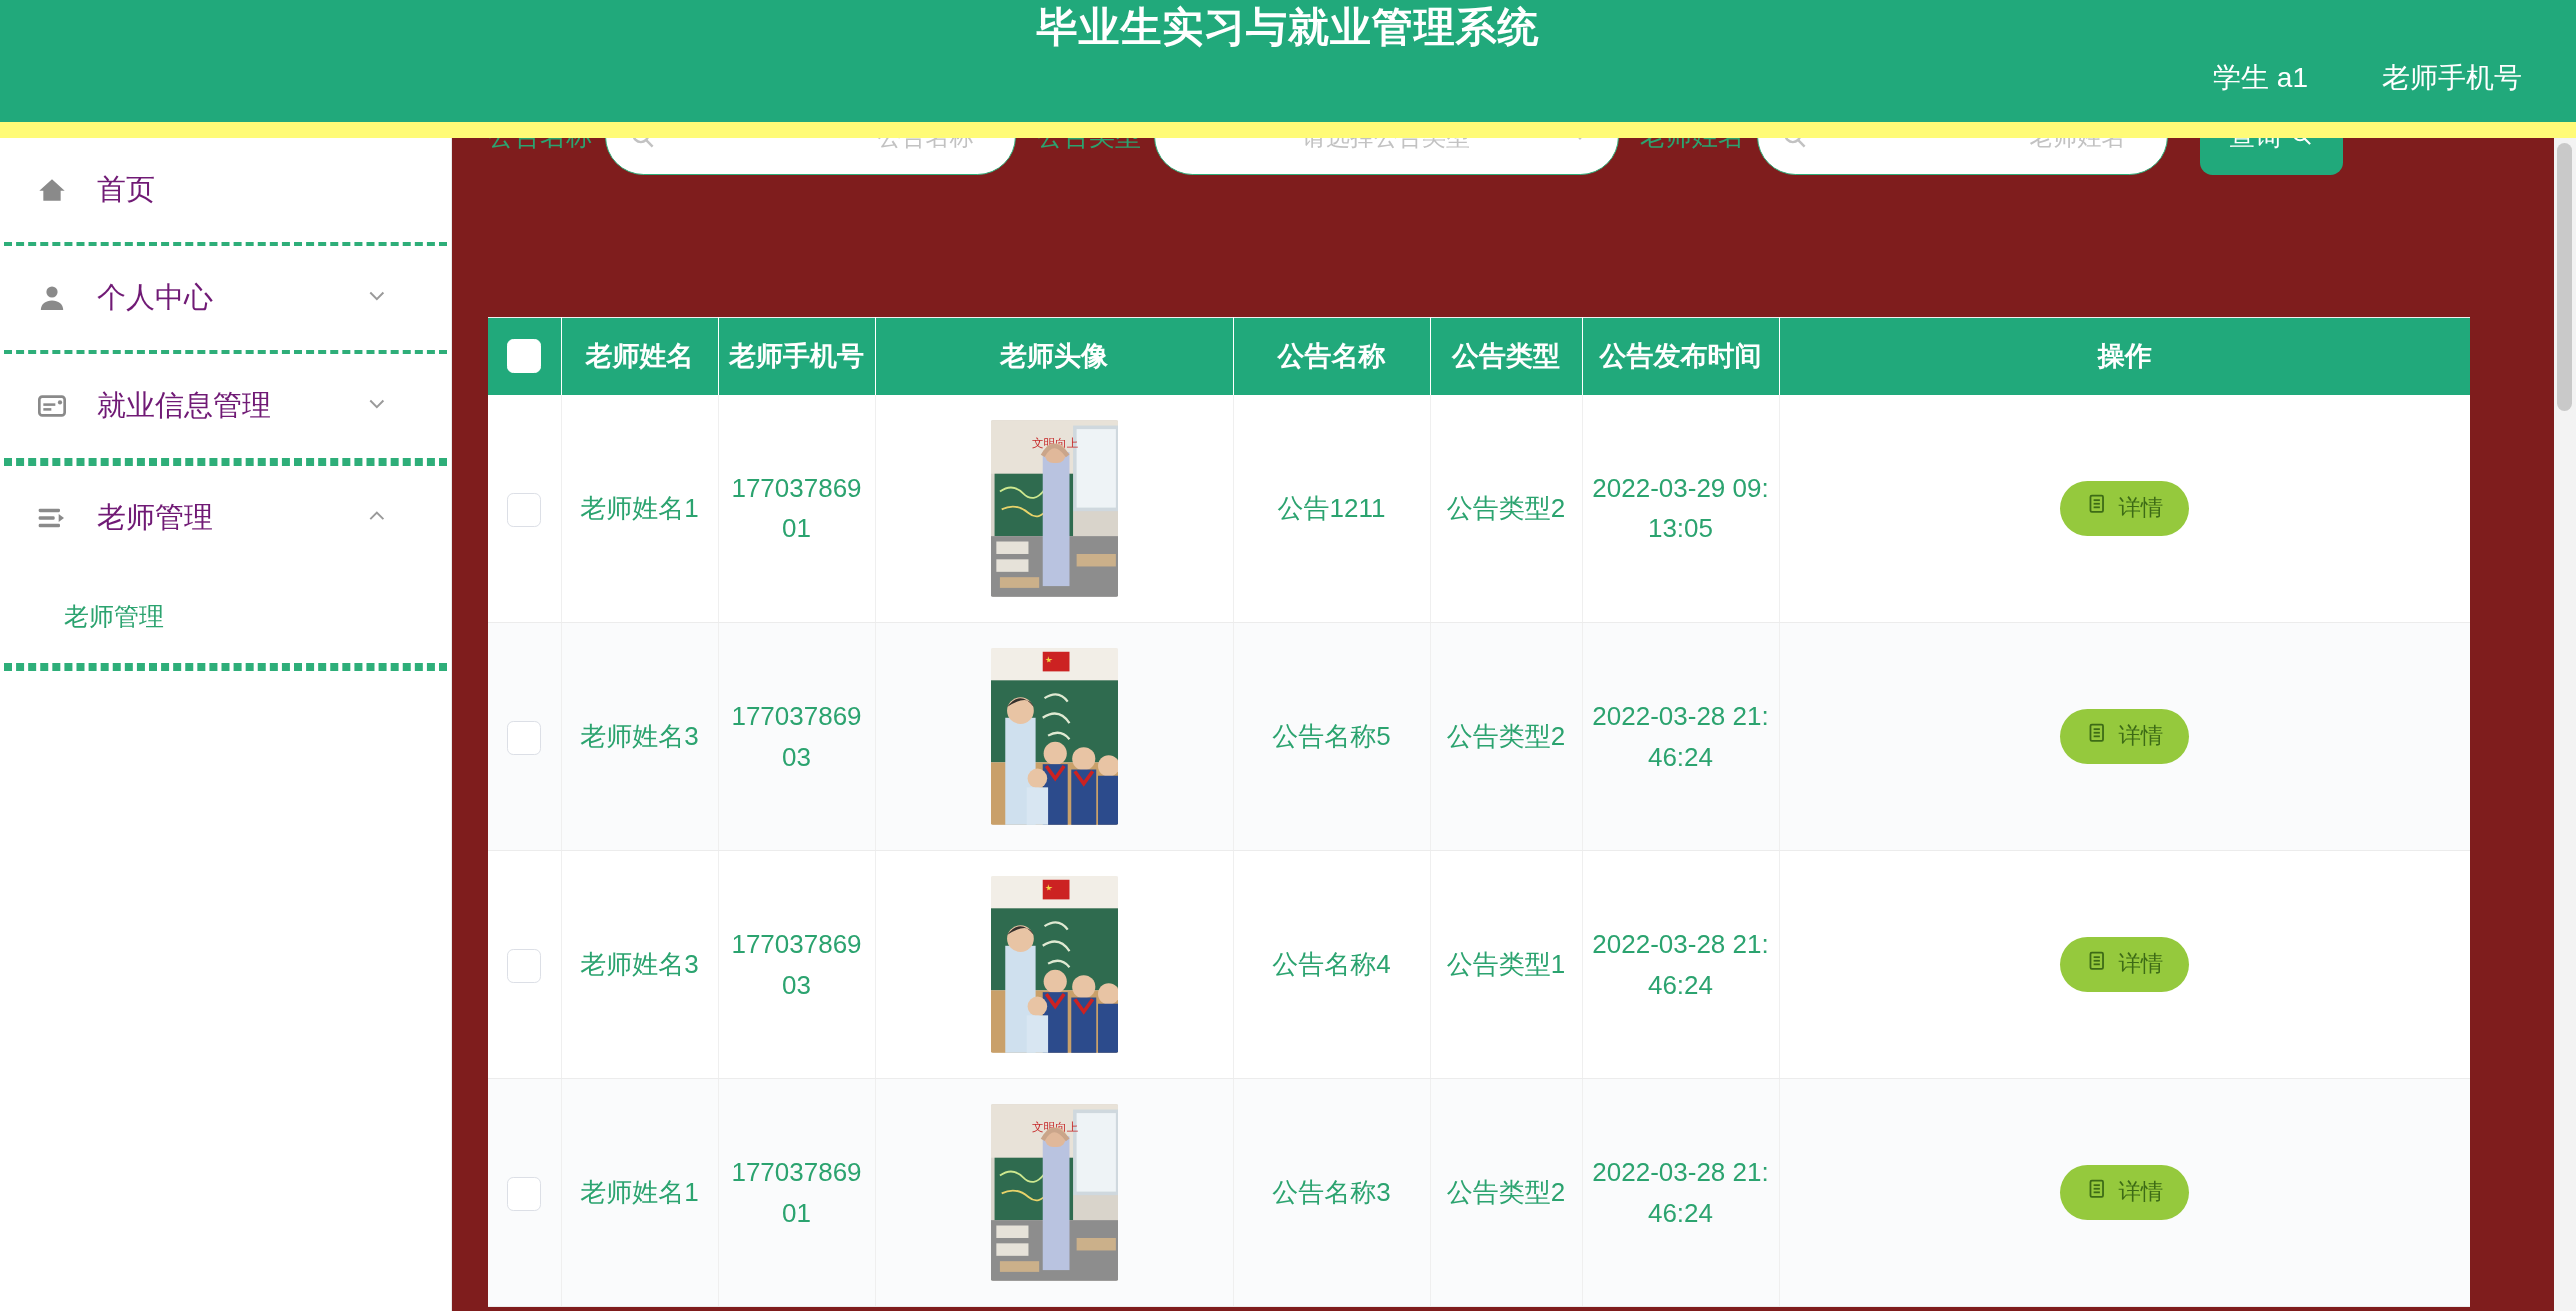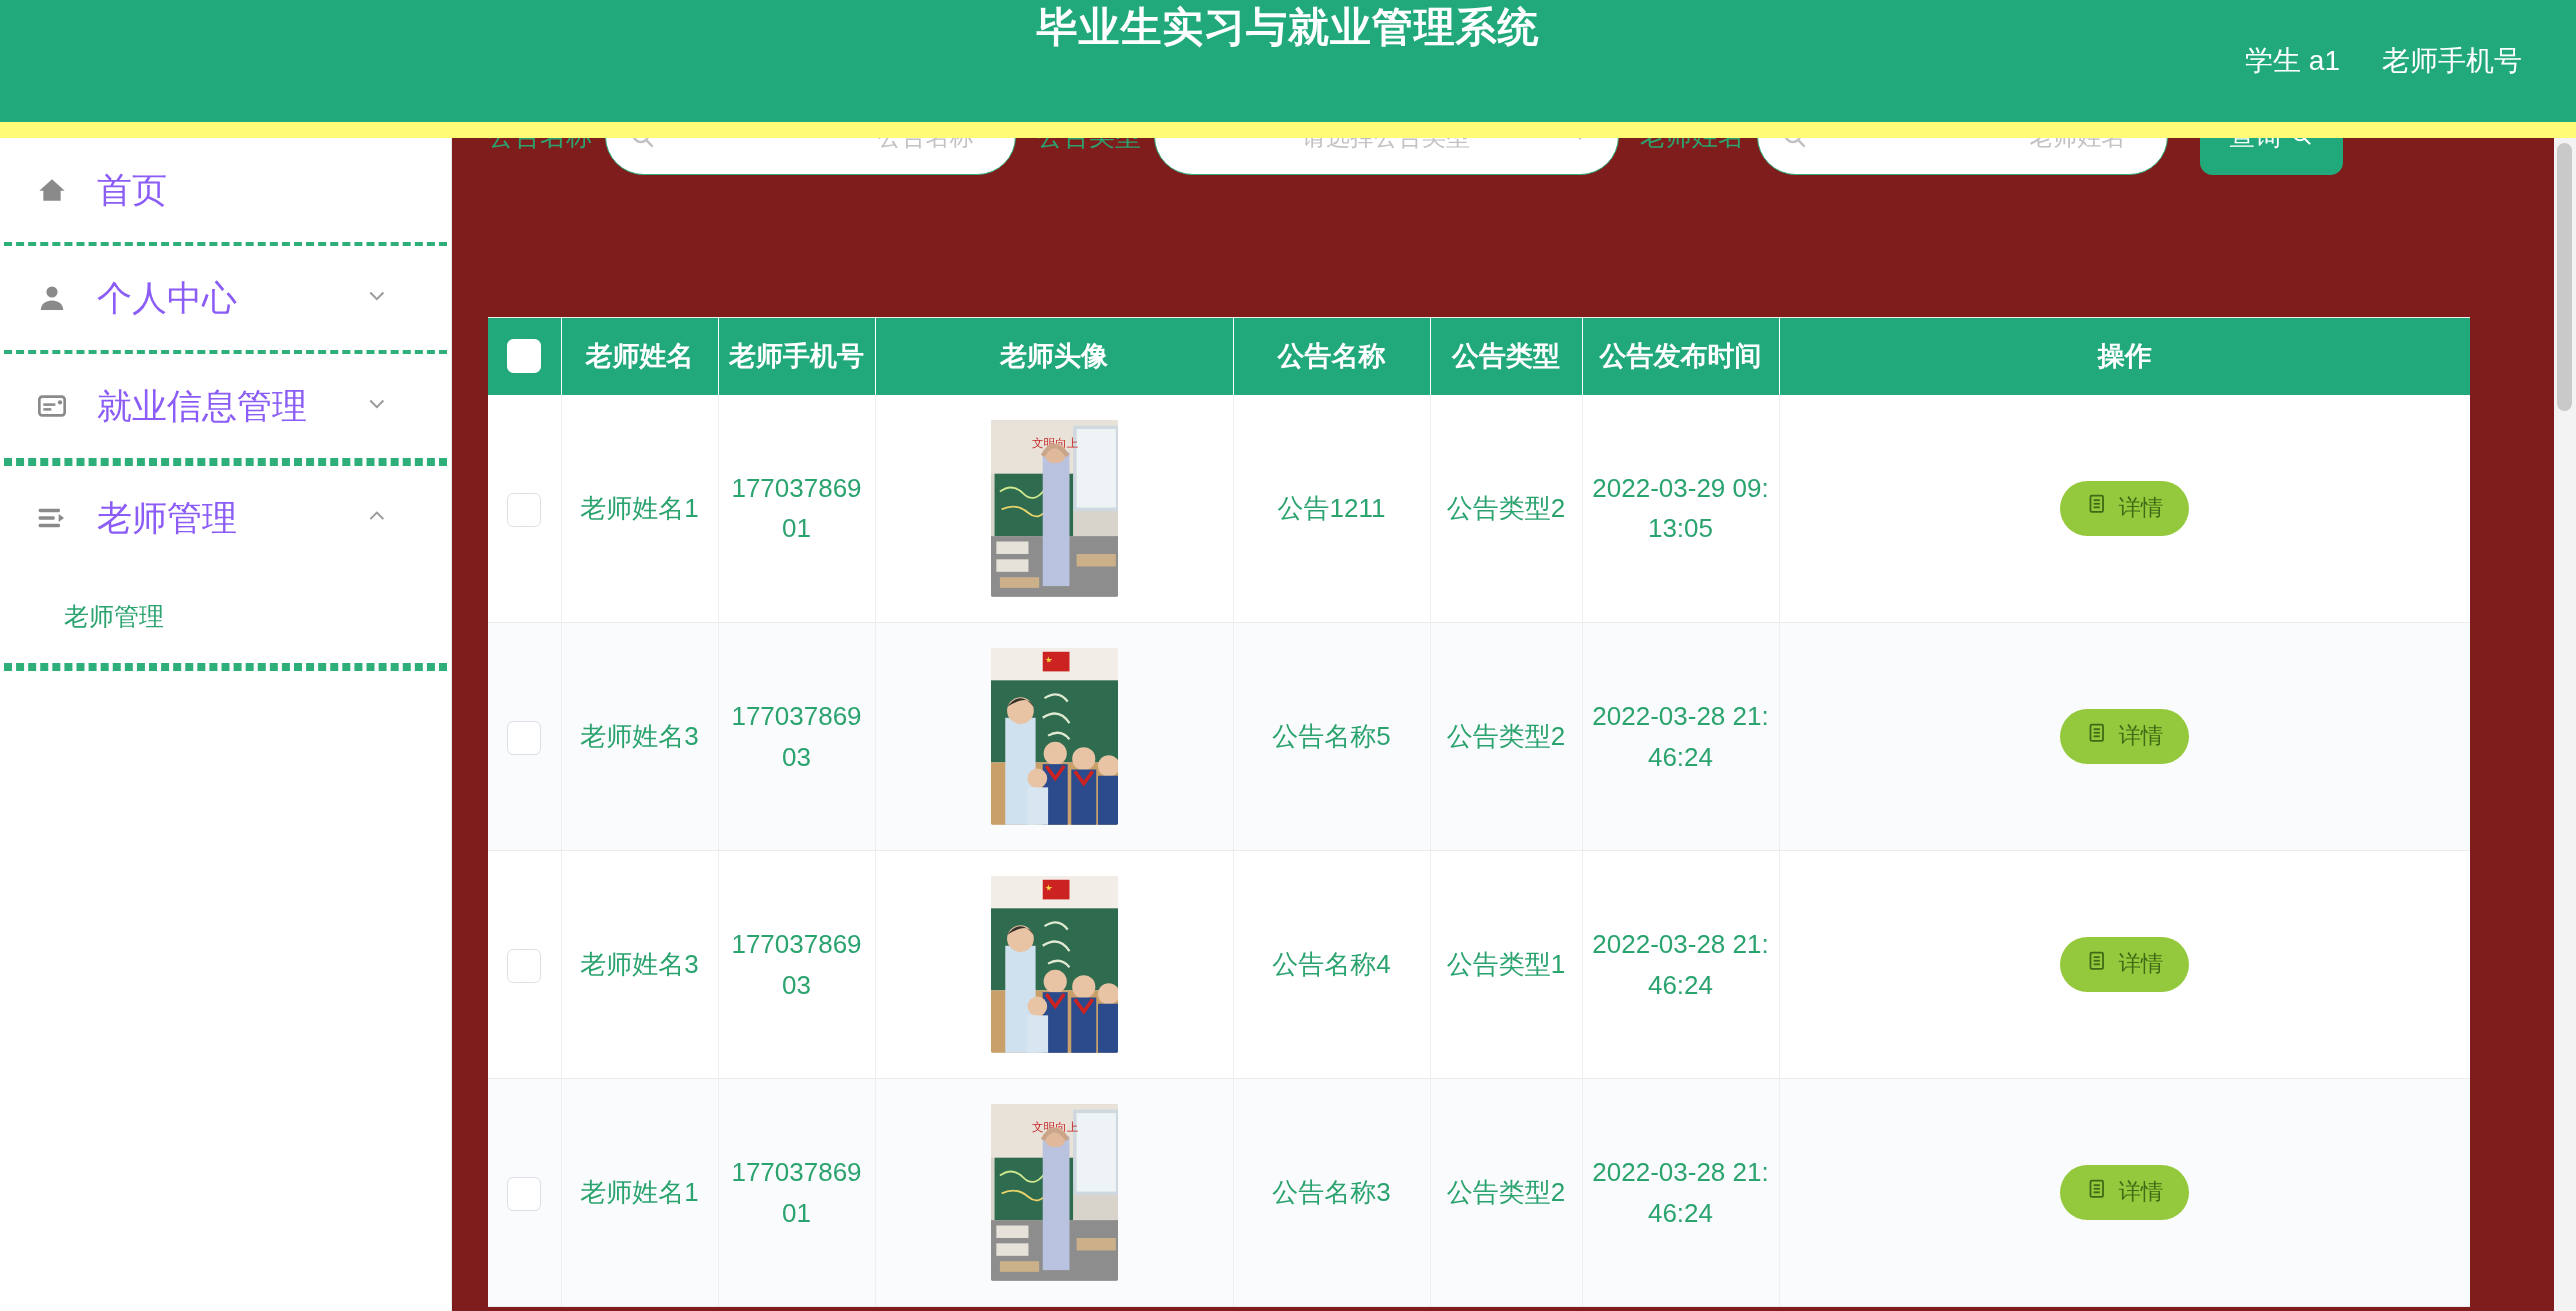--- a/index.html
+++ b/index.html
@@ -15,22 +15,22 @@
     position: absolute; top: 0; left: 0;
     width: 2576px; height: 122px;
     background: #21A97B;
     display: flex; justify-content: center;
   }
   .topbar-title {
     font-size: 41px; font-weight: bold; color: #ffffff;
     letter-spacing: 0.9px;
   }
   .topbar-right {
-    position: absolute; right: 54px; top: 0; height: 122px;
-    display: flex; align-items: center; gap: 42px;
+    position: absolute; right: 54px; top: 17px; height: 122px;
+    display: flex; align-items: center; gap: 74px;
   }
   .topbar-user, .topbar-logout {
     font-size: 28px; color: #ffffff; white-space: nowrap;
   }
   .topbar-logout { cursor: pointer; }
 
   .yellow-strip {
     position: absolute; top: 122px; left: 0;
     width: 2576px; height: 16px;
     background: #FFFB77;
@@ -49,21 +49,21 @@
     height: 104px; padding-left: 34px;
     cursor: pointer; position: relative;
   }
   .menu-icon {
     width: 36px; height: 36px; flex: 0 0 36px;
     margin-right: 27px;
     display: flex; align-items: center; justify-content: center;
   }
   .menu-icon svg { width: 32px; height: 32px; fill: #8a8a8a; }
   .menu-label {
-    font-size: 35px; color: #8b5cf6; white-space: nowrap;
+    font-size: 29px; color: #701a75; white-space: nowrap;
   }
   .chev {
     position: absolute; right: 64px; top: 50%;
     width: 19.7px; height: 19.7px; margin-top: -11.6px;
   }
   .chev svg { width: 19.7px; height: 19.7px; stroke: #9a9a9a; fill: none; stroke-width: 2.4; }
   .divider {
     height: 0; border-top: 4.5px dashed #2EAE79;
     margin: 0 3.6px;
   }

